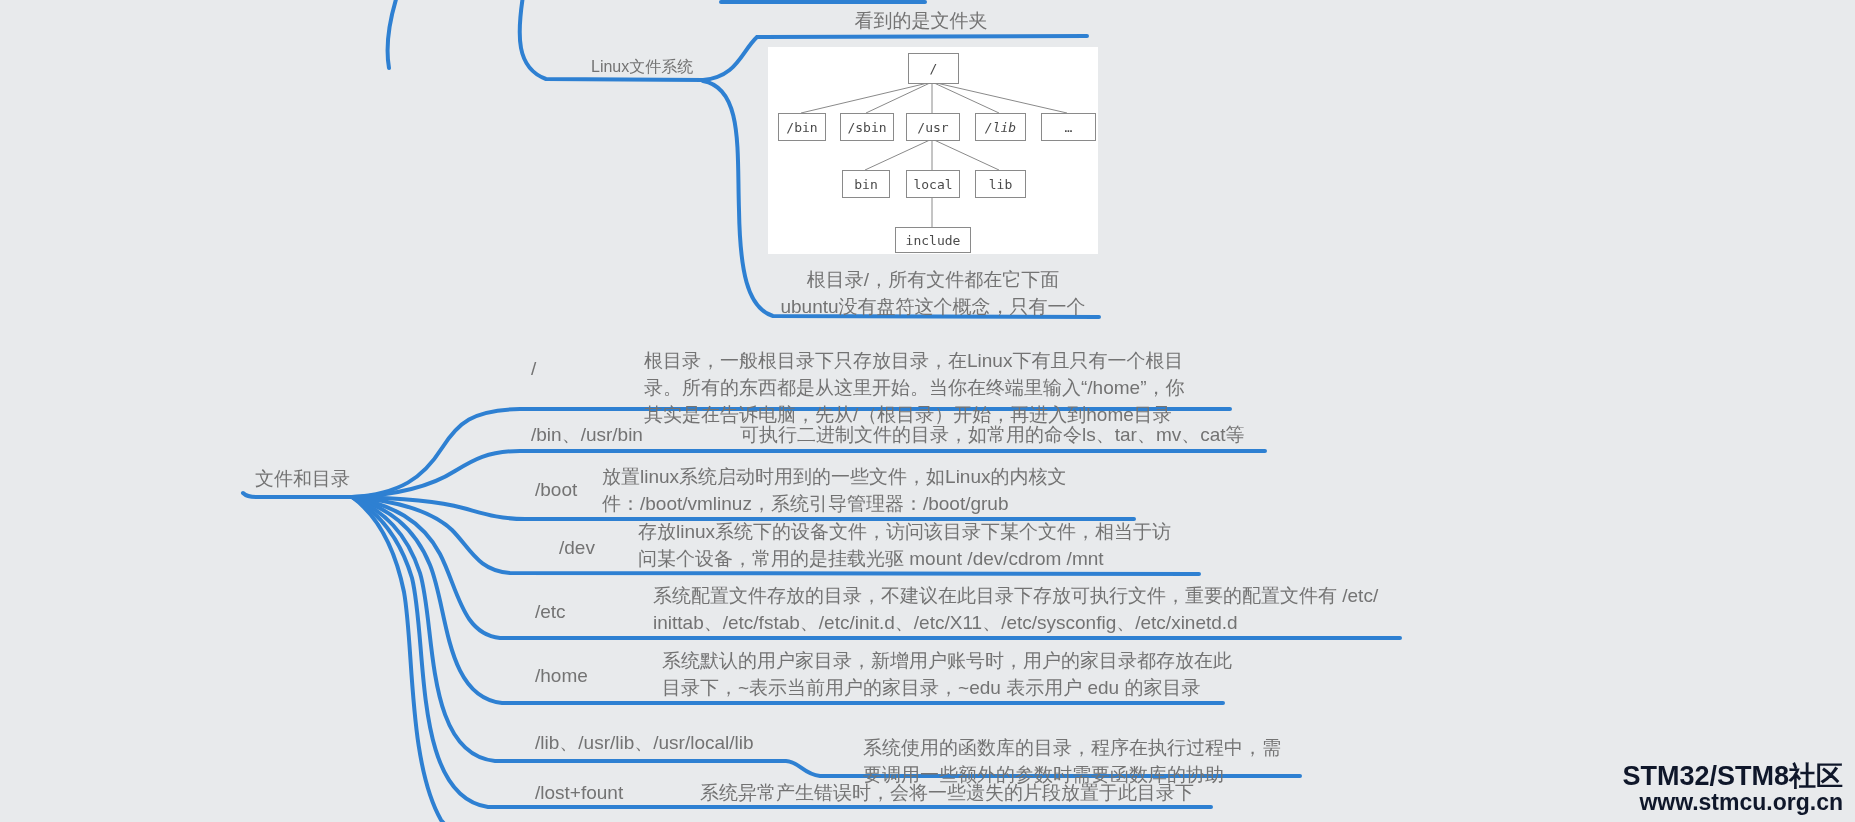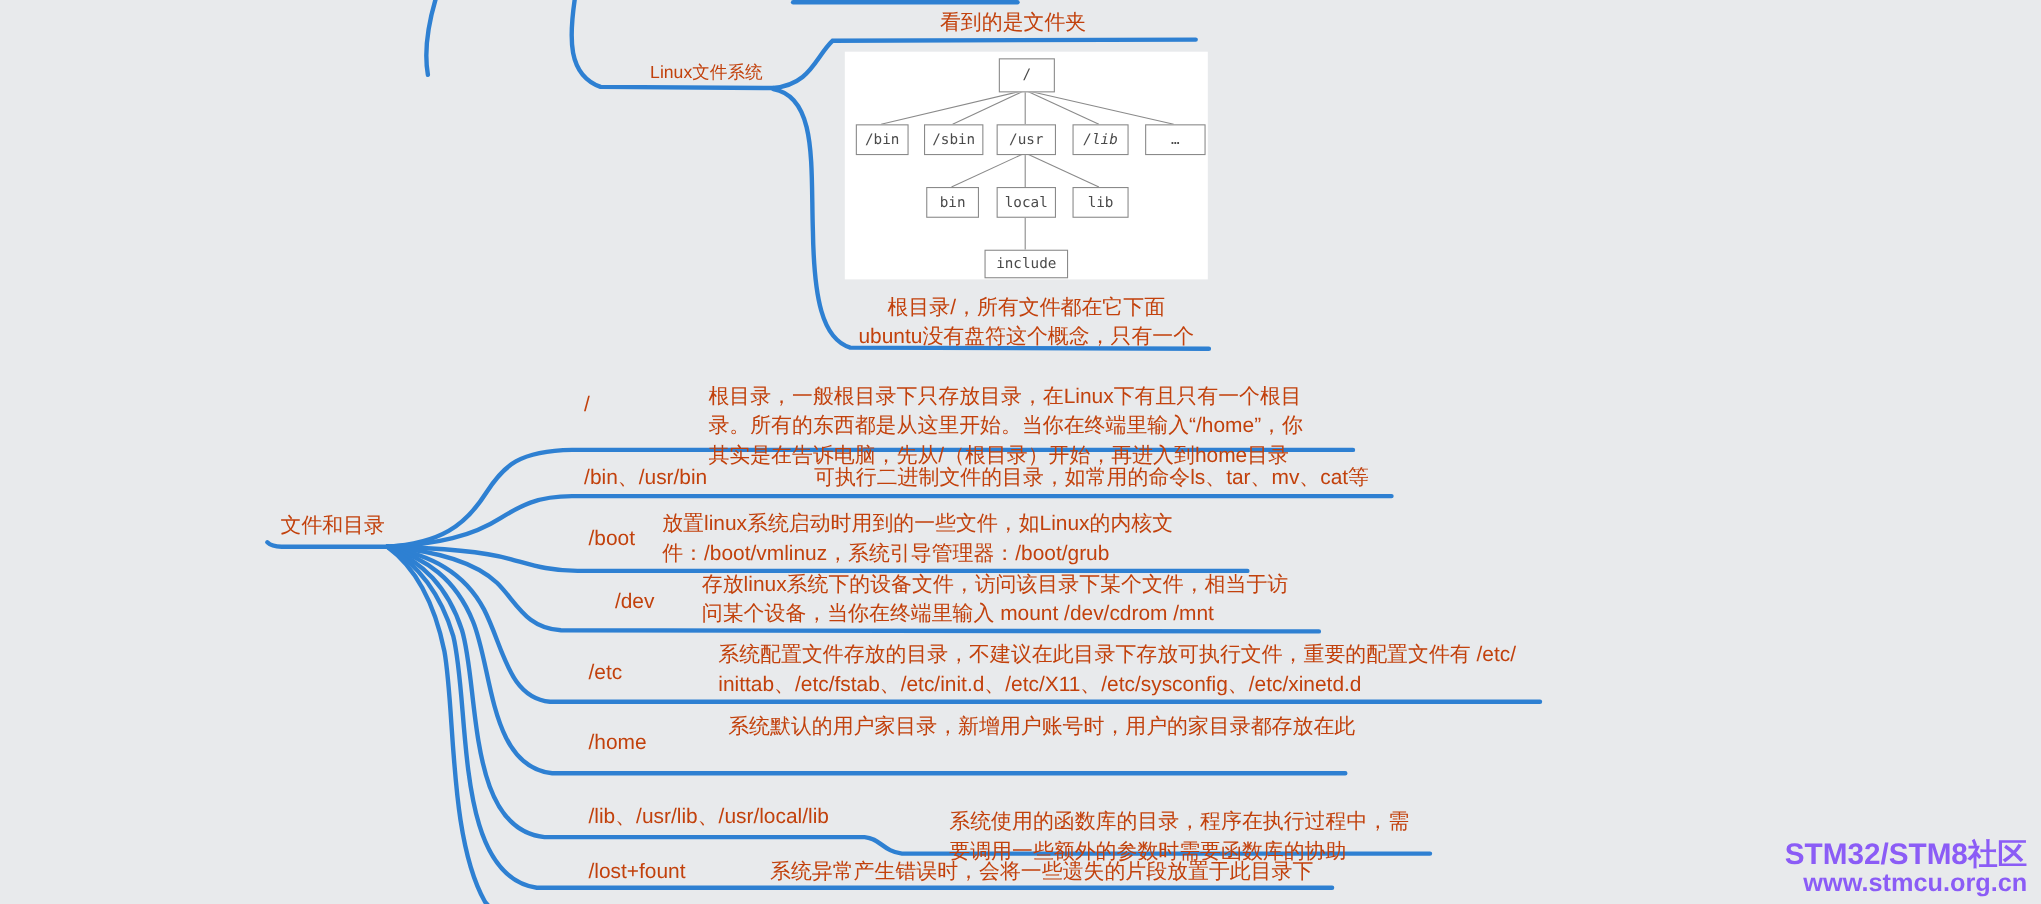--- a/index.html
+++ b/index.html
@@ -1,19 +1,19 @@
 <!DOCTYPE html>
 <html><head>
 <meta charset="utf-8">
 <style>
   html,body{margin:0;padding:0;}
   body{font-family:"Liberation Sans","DejaVu Sans",sans-serif;}
   #canvas{position:relative;width:1855px;height:822px;background:#e8eaec;overflow:hidden;}
   svg.links{position:absolute;left:0;top:0;z-index:1;}
-  .txt{position:absolute;z-index:3;color:#c2410c;font-size:19px;line-height:27px;white-space:nowrap;}
+  .txt{position:absolute;z-index:3;color:#737373;font-size:19px;line-height:27px;white-space:nowrap;}
   .label{font-size:19px;}
   .center{text-align:center;}
   .panel{position:absolute;left:768px;top:47px;width:330px;height:207px;background:#ffffff;z-index:2;}
   .tbox{position:absolute;border:1px solid #8a8a8a;background:#fff;color:#4a4a4a;
         font-family:"DejaVu Sans Mono","Liberation Mono",monospace;font-size:13px;
         display:flex;align-items:center;justify-content:center;z-index:3;}
   .wm{position:absolute;right:12px;bottom:8px;text-align:right;z-index:3;
       font-weight:bold;line-height:1.05;}
   .wm .l1{font-size:27px;}
   .wm .l2{font-size:23px;}
@@ -116,52 +116,53 @@
     <div class="txt" style="left:602px;top:463px;">
       <div>放置linux系统启动时用到的一些文件，如Linux的内核文</div>
       <div>件：/boot/vmlinuz，系统引导管理器：/boot/grub</div>
     </div>
   </div>
 
   <div>
     <div class="txt label" style="left:535px;top:534px;margin-left:24px;">/dev</div>
     <div class="txt" style="left:638px;top:518px;">
       <div>存放linux系统下的设备文件，访问该目录下某个文件，相当于访</div>
-      <div>问某个设备，当你在终端里输入 mount /dev/cdrom /mnt</div>
+      <div>问某个设备，常用的是挂载光驱 mount /dev/cdrom /mnt</div>
     </div>
   </div>
 
   <div>
     <div class="txt label" style="left:535px;top:598px;">/etc</div>
     <div class="txt" style="left:653px;top:582px;">
       <div>系统配置文件存放的目录，不建议在此目录下存放可执行文件，重要的配置文件有 /etc/</div>
       <div>inittab、/etc/fstab、/etc/init.d、/etc/X11、/etc/sysconfig、/etc/xinetd.d</div>
     </div>
   </div>
 
   <div>
     <div class="txt label" style="left:535px;top:662px;">/home</div>
     <div class="txt" style="left:662px;top:647px;">
       <div>系统默认的用户家目录，新增用户账号时，用户的家目录都存放在此</div>
+      <div>目录下，~表示当前用户的家目录，~edu 表示用户 edu 的家目录</div>
     </div>
   </div>
 
   <div>
     <div class="txt label" style="left:535px;top:729px;">/lib、/usr/lib、/usr/local/lib</div>
     <div class="txt" style="left:863px;top:714px;margin-top:20px;">
       <div>系统使用的函数库的目录，程序在执行过程中，需</div>
       <div>要调用一些额外的参数时需要函数库的协助</div>
     </div>
   </div>
 
   <div>
     <div class="txt label" style="left:535px;top:779px;">/lost+fount</div>
     <div class="txt" style="left:700px;top:779px;">
       <div>系统异常产生错误时，会将一些遗失的片段放置于此目录下</div>
     </div>
   </div>
 
-  <div class="wm" style="color: #8b5cf6;">
+  <div class="wm" style="color: #0f172a;">
     <div class="l1">STM32/STM8社区</div>
     <div class="l2">www.stmcu.org.cn</div>
   </div>
 
 </div>
 
 </body></html>

